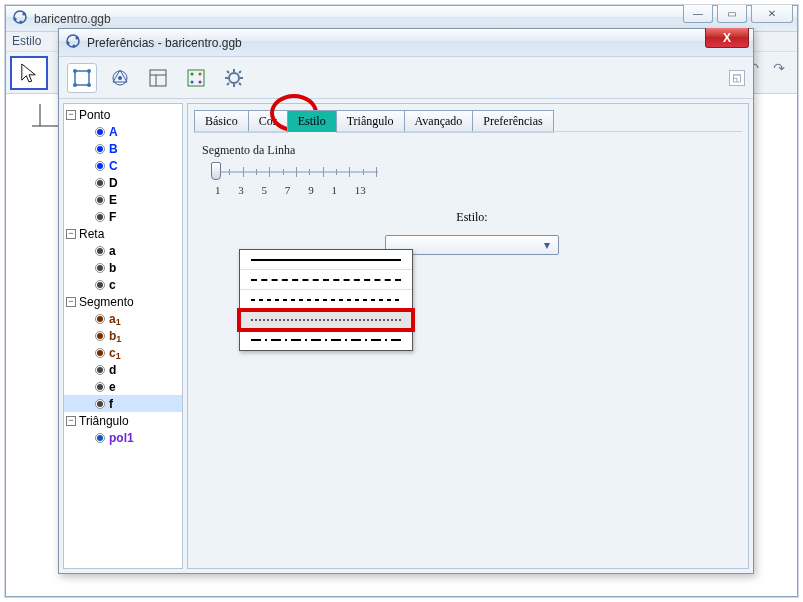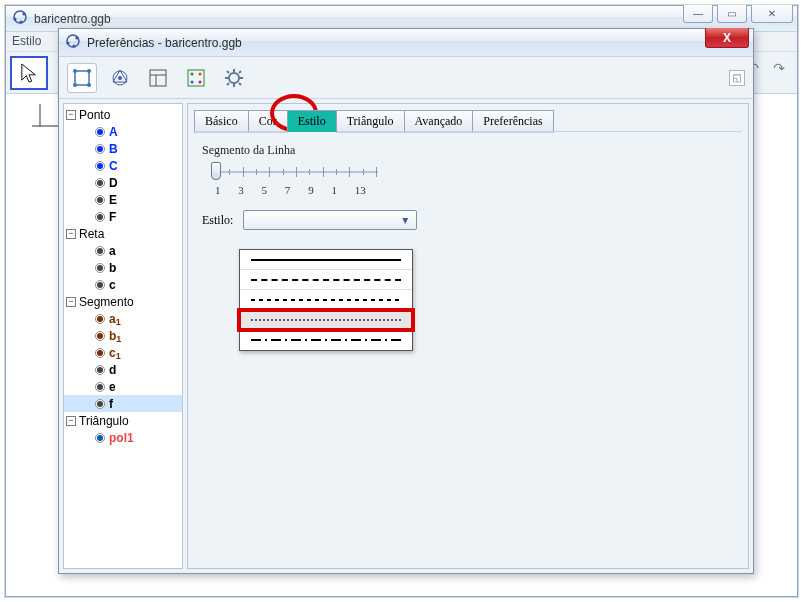--- a/index.html
+++ b/index.html
@@ -186,21 +186,21 @@
     background: #fff;
   }
   .radio-dot.filled::after {
     content:"";
     position:absolute;left:1px;top:1px;width:6px;height:6px;border-radius:50%;
   }
   .c-blue { color:#002fff; } .c-blue .radio-dot.filled::after{background:#002fff;}
   .c-black { color:#000; } .c-black .radio-dot.filled::after{background:#444;}
   .c-darkred { color:#7a2e00; font-weight:bold; }
   .c-darkred .radio-dot.filled::after{background:#7a2e00;}
-  .c-lightblue { color:#ef4444; font-weight:bold; }
+  .c-lightblue { color:#6d28d9; font-weight:bold; }
   .c-lightblue .radio-dot.filled::after{background:#0a58c0;}
   .sub { font-size:9px; position:relative; top:2px; }
   
   .content-panel {
     flex: 1;
     margin: 4px;
     border: 1px solid #b7c5d8;
     background: #eef3f8;
     padding: 6px 6px;
     position: relative;
@@ -269,20 +269,21 @@
     font-size:11px;
     color:#333;
     padding-left:7px;
   }
   .slider-labels span{ width:27px;}
   
   .estilo-row {
     display:flex; align-items:center;
     margin-left:8px;
     gap:10px;
+    flex-direction:column;
   }
   .combo {
     width:174px; height:20px;
     border:1px solid #7e94ad;
     border-radius:2px;
     background:linear-gradient(#fff,#e9eef6);
     display:flex;align-items:center;justify-content:flex-end;
     padding-right:4px;
   }
   .combo-arrow {

